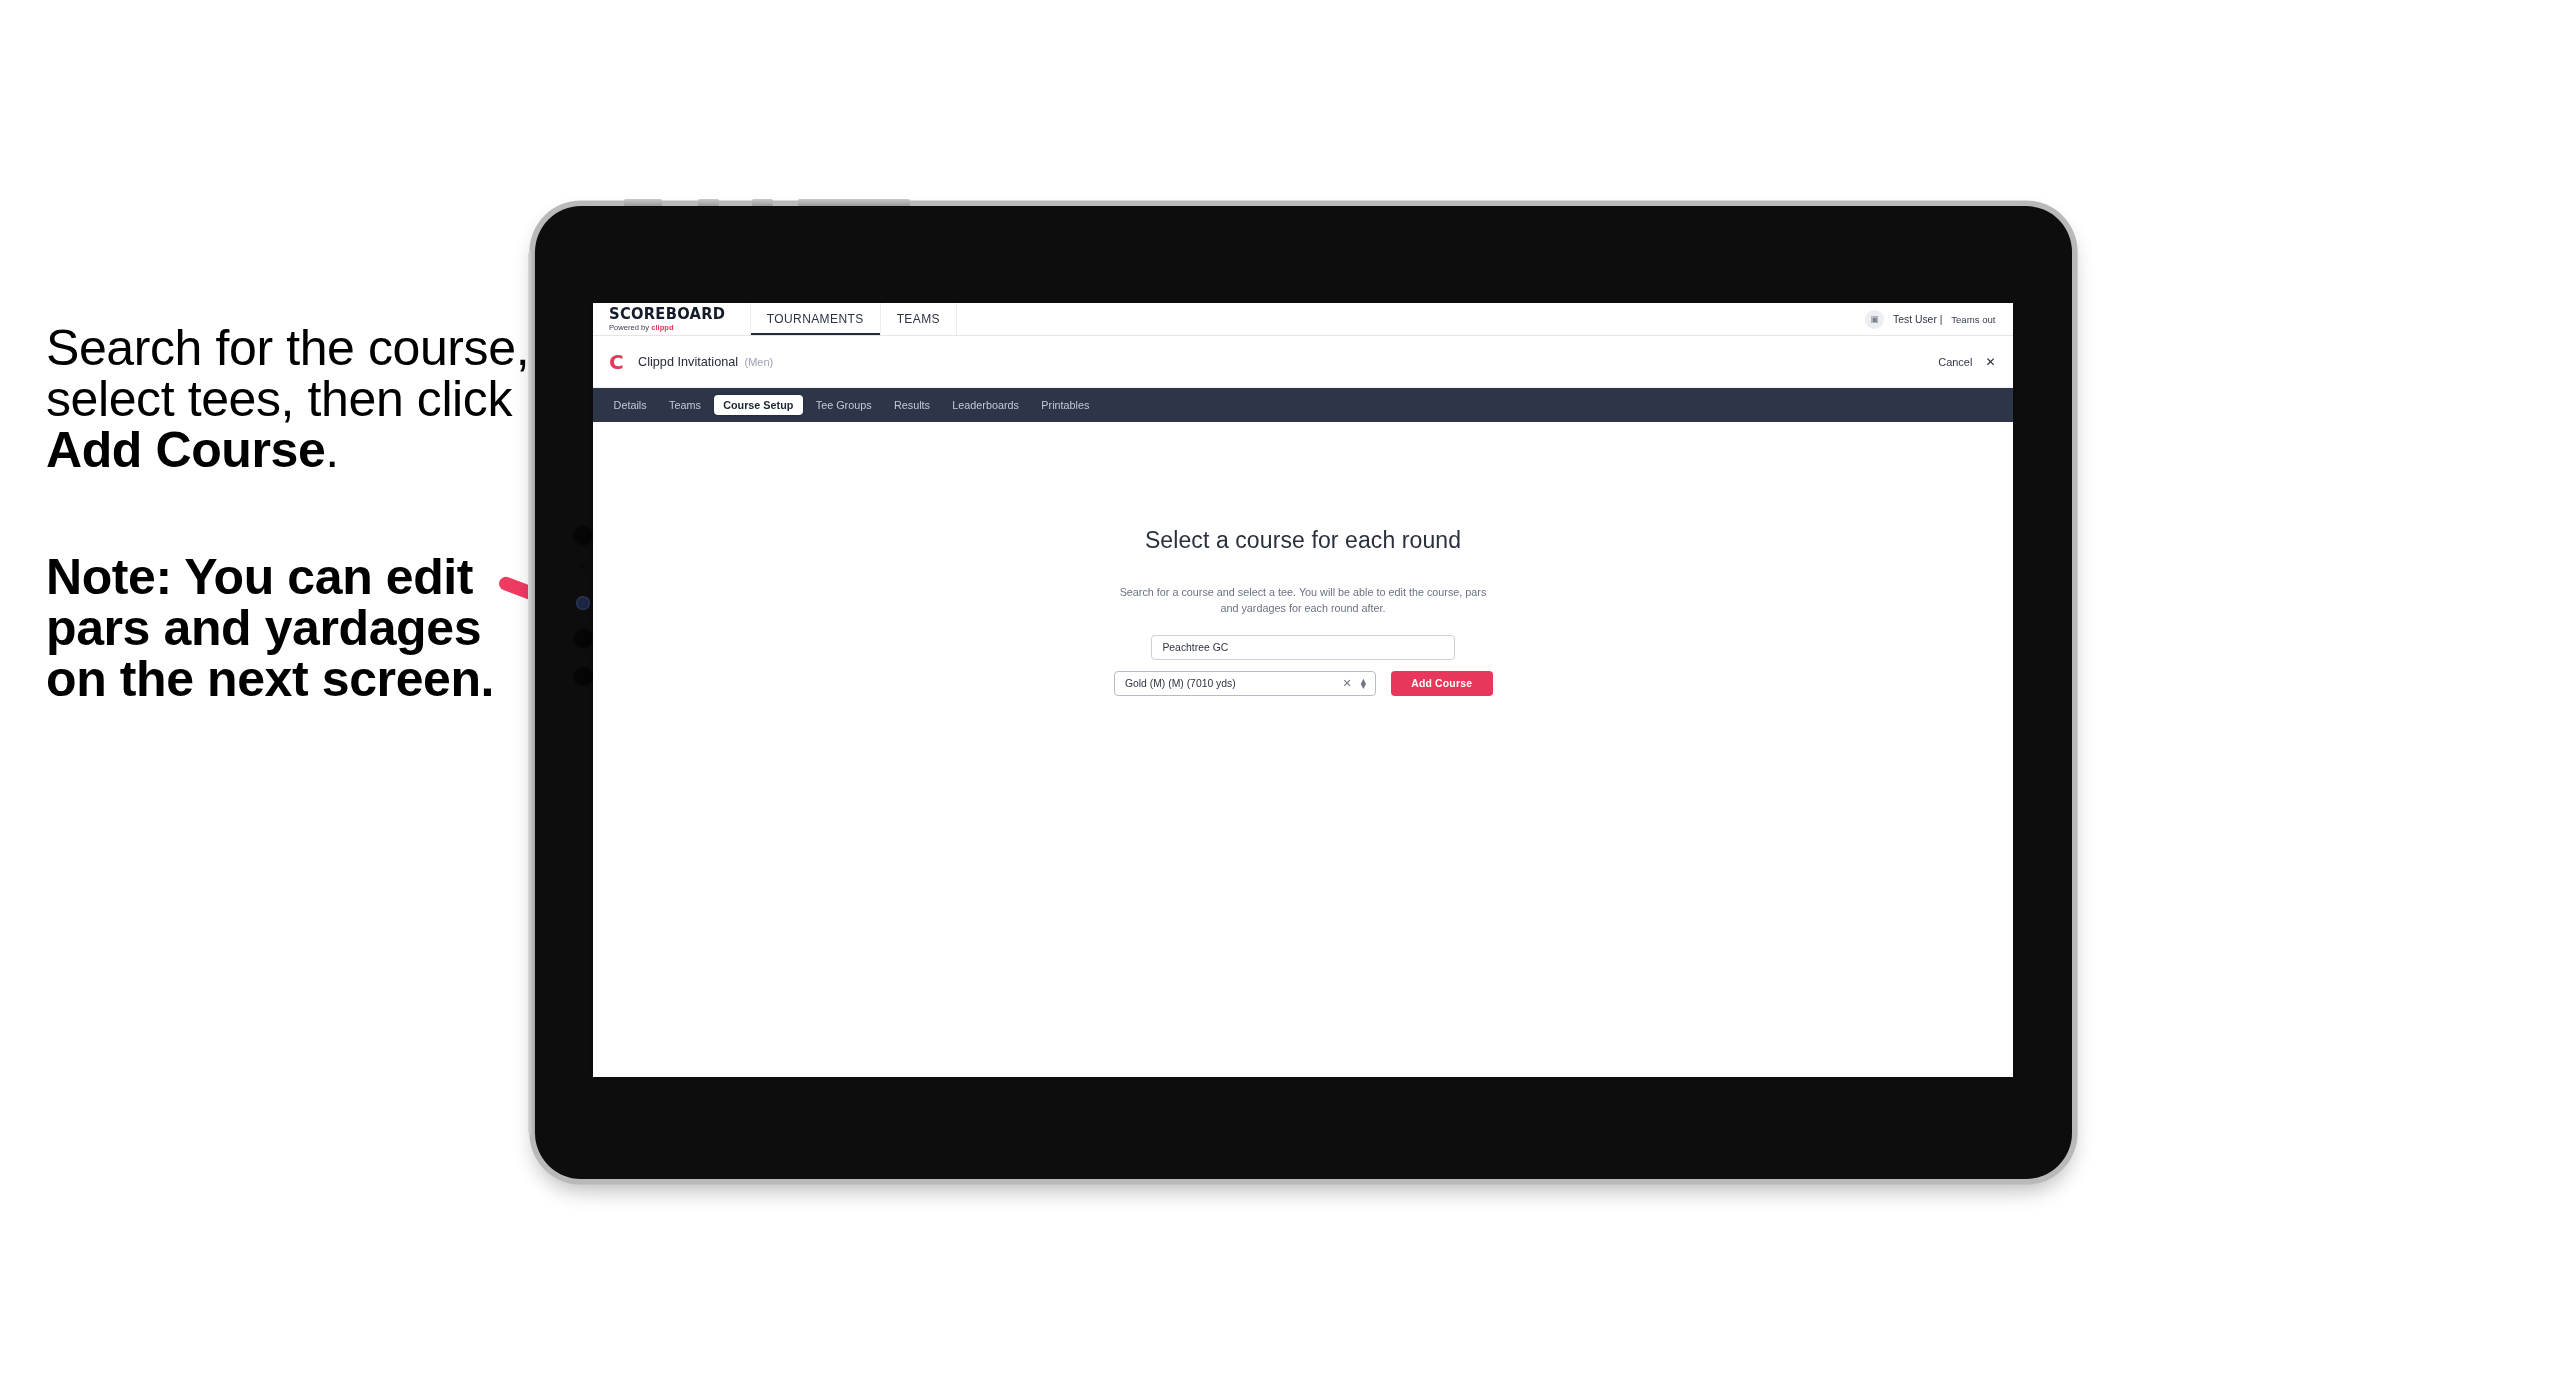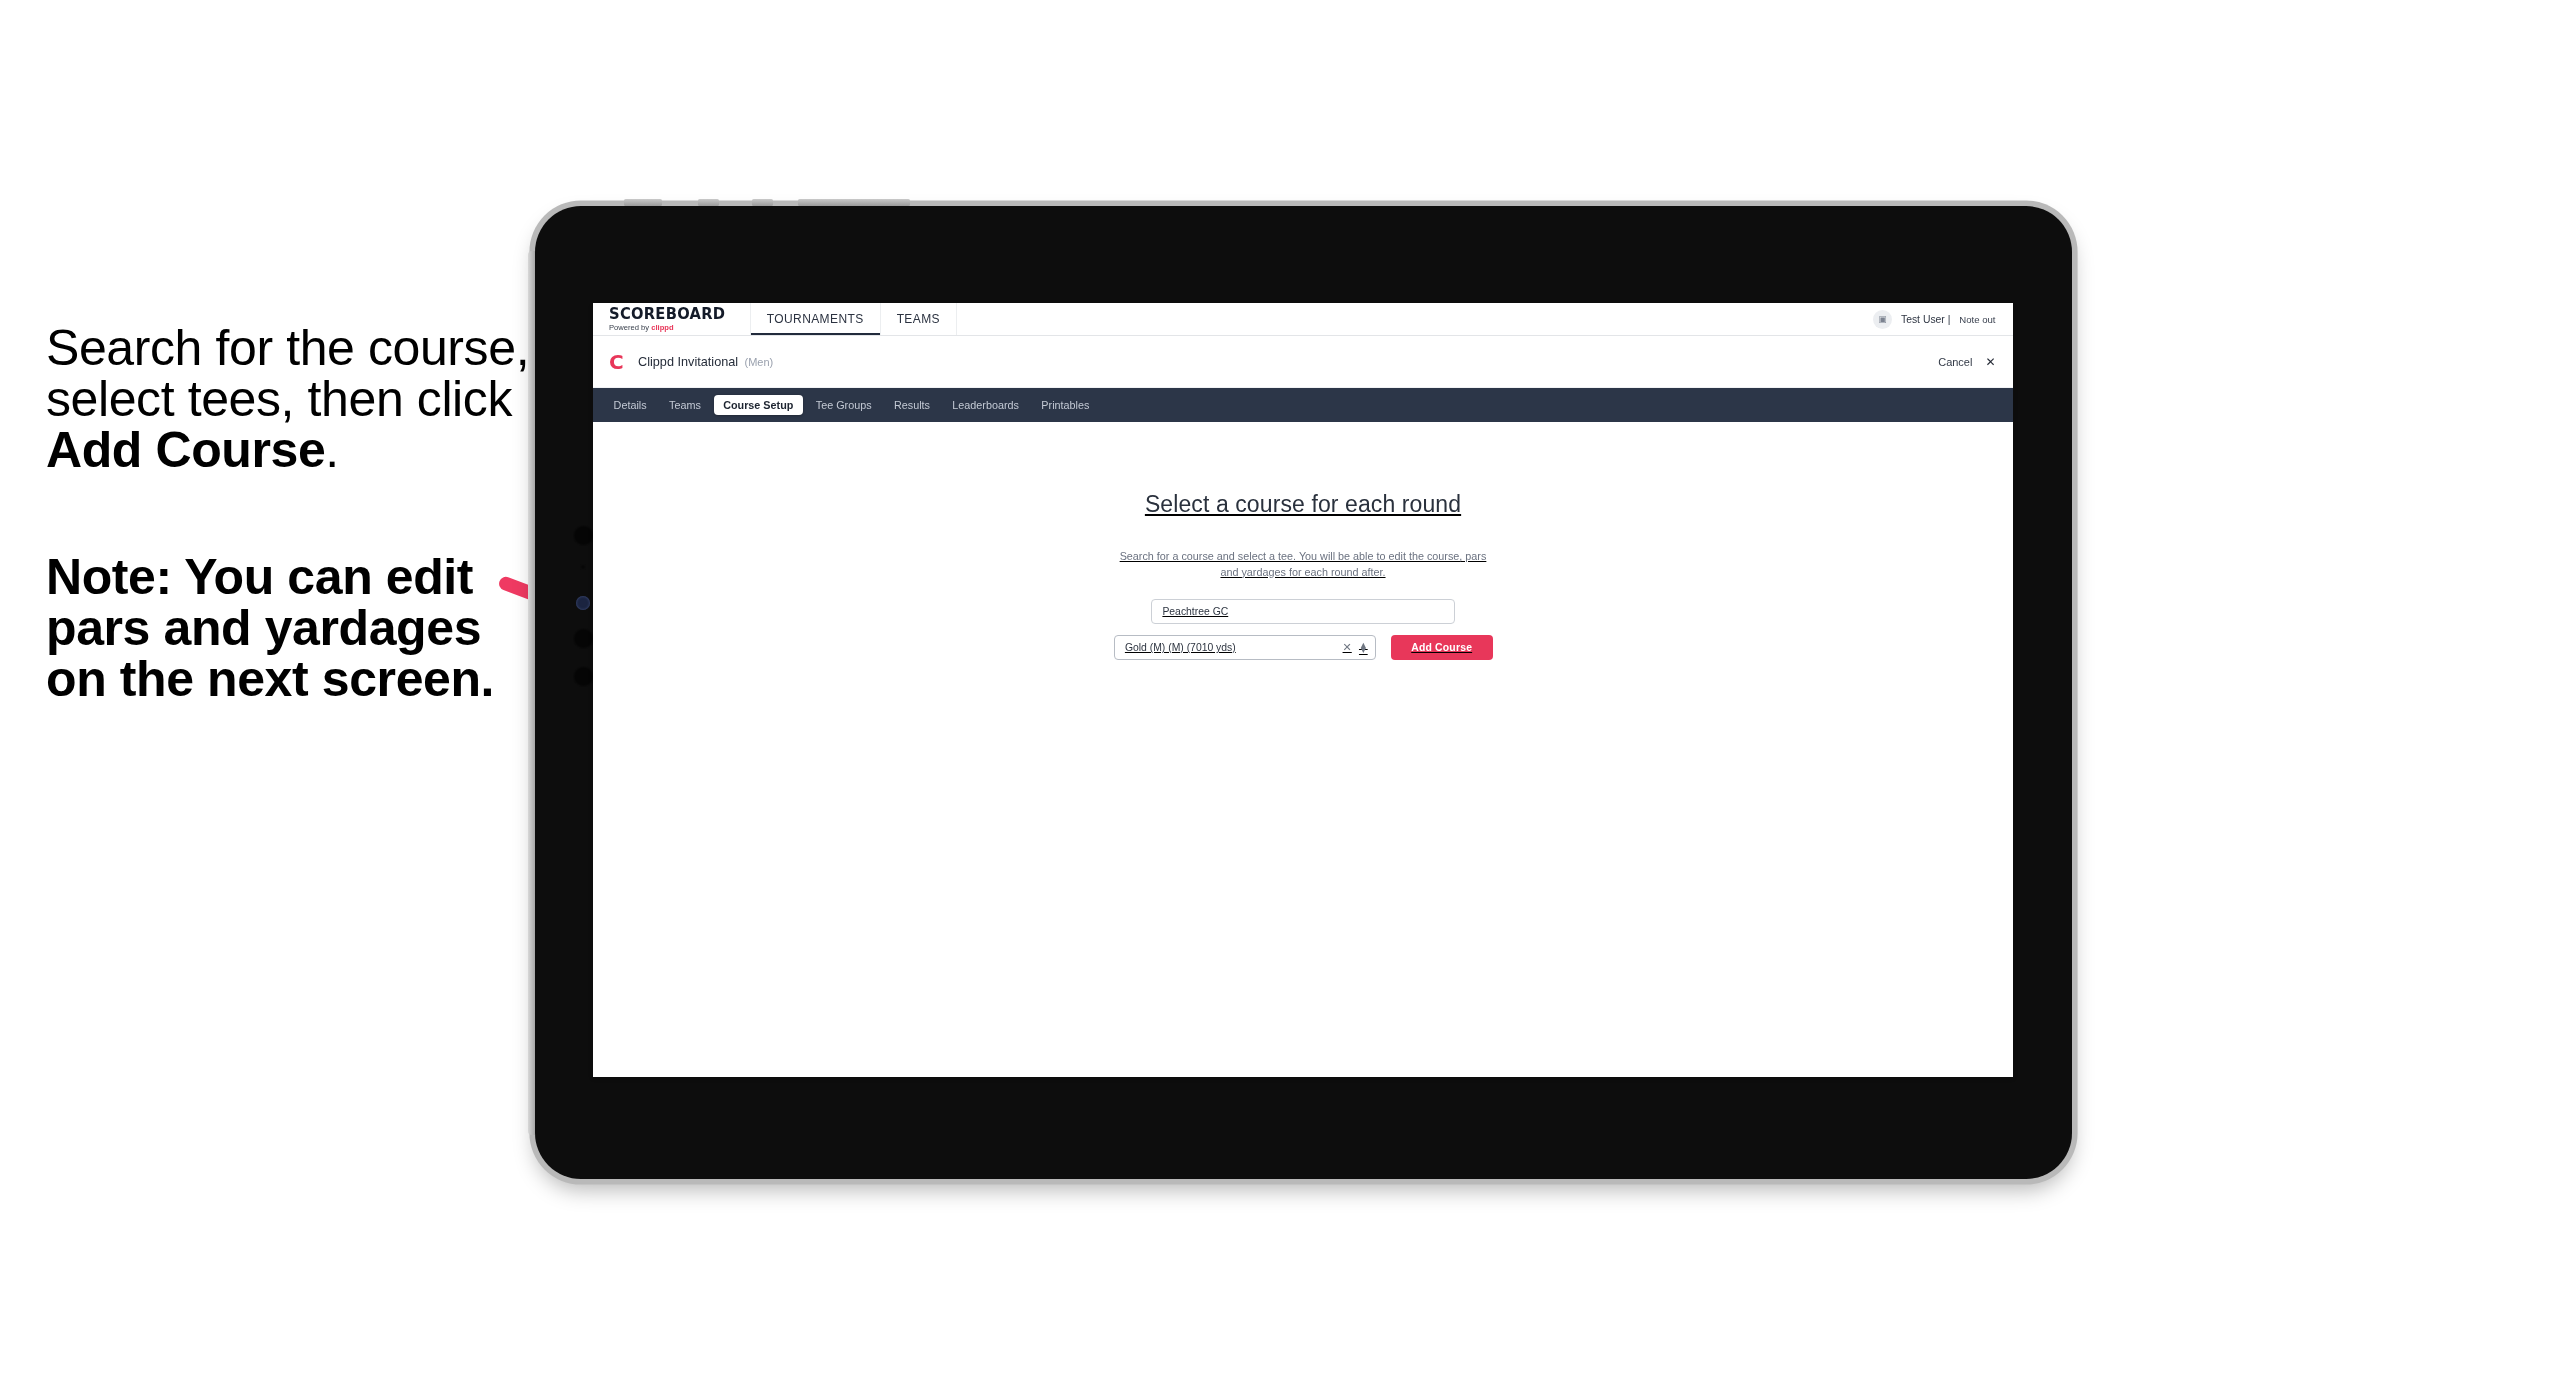--- a/index.html
+++ b/index.html
@@ -196,22 +196,21 @@
     font-weight: 600;
     box-shadow: 0 0.8px 2.4px rgba(0,0,0,0.25);
   }
 
   
   .main {
     height: calc(100% - 134px);
     background: #ffffff;
     display: flex;
     justify-content: center;
-    padding-top: 69px;
-    text-decoration: underline;
+    padding-top: 105px;
   }
   .form-block { width: 446px; text-align: center; }
   .form-title {
     font-size: 23px;
     color: #2a313d;
     font-weight: 400;
     letter-spacing: 0.1px;
   }
   .form-desc {
     margin: 31px auto 0;
@@ -301,21 +300,21 @@
         <div class="brand">
           <div class="brand-word">SCOREBOARD</div>
           <div class="brand-sub"><span>Powered by </span><span class="clippd">clippd</span></div>
         </div>
         <div class="navtab active">TOURNAMENTS</div>
         <div class="navtab">TEAMS</div>
         <div class="nav-spacer"></div>
         <div class="user-area">
           <div class="avatar">▣</div>
           <div class="user-name">Test User |</div>
-          <div class="signout">Note out</div>
+          <div class="signout">Teams out</div>
         </div>
       </div>
 
       <div class="tour-head">
         <div class="c-logo">C</div>
         <div class="tour-name">Clippd Invitational</div>
         <div class="tour-gender">(Men)</div>
         <div class="cancel-wrap">
           <span class="cancel-txt">Cancel</span>
           <span class="cancel-x">✕</span>

